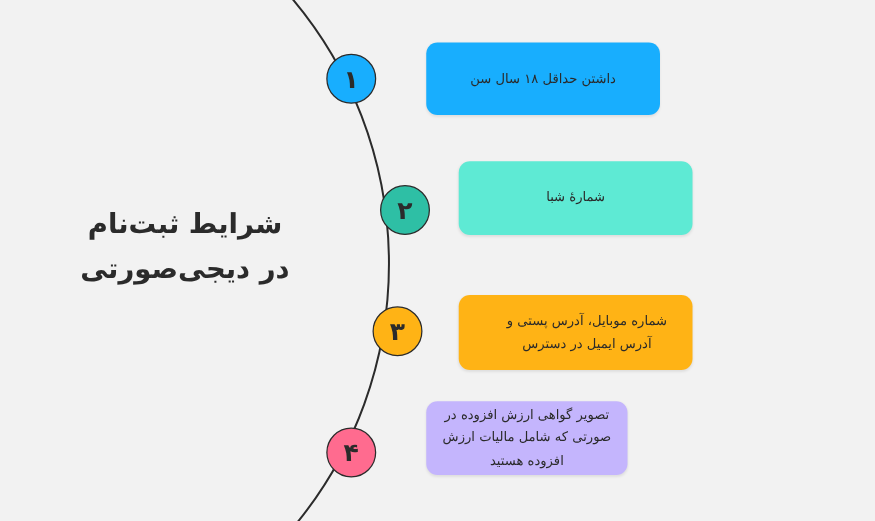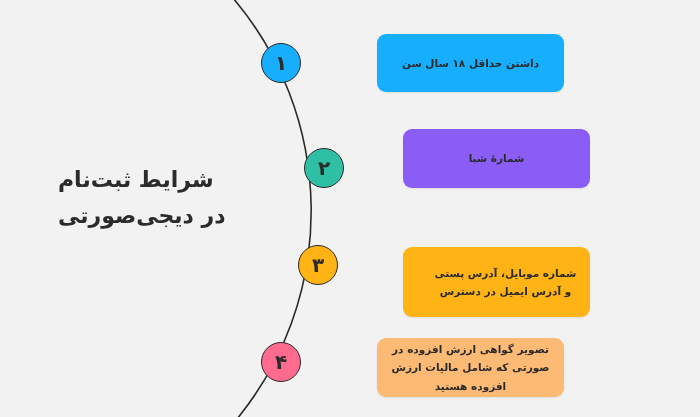--- a/index.html
+++ b/index.html
@@ -3,23 +3,23 @@
 <meta charset="utf-8">
 <style>
   html, body { margin:0; padding:0; }
   body { width:700px; height:417px; background:#f2f2f2; position:relative; overflow:hidden;
          font-family:"DejaVu Sans", sans-serif; }
   #arc { position:absolute; left:0; top:0; }
   .node { position:absolute; width:40px; height:40px; border-radius:50%; border:1.6px solid #2b2b2b;
           box-sizing:border-box; display:flex; align-items:center; justify-content:center;
           font-size:20px; font-weight:bold; color:#2b2b2b; }
   .card { position:absolute; border-radius:9px; display:flex; align-items:center; justify-content:center;
-          text-align:center; direction:rtl; color:#2a2a2a; font-size:10.5px; font-weight:bold; line-height:1.75;
-          box-shadow:0 1px 2px rgba(0,0,0,0.08); padding:0 10px; box-sizing:border-box;margin-left:36px; }
-  .title { position:absolute; left:58px; top:162px; width:180px; direction:rtl; text-align:left;
+          text-align:center; direction:rtl; color:#2a2a2a; font-size:10.5px; font-weight:normal; line-height:1.75;
+          box-shadow:0 1px 2px rgba(0,0,0,0.08); padding:0 10px; box-sizing:border-box; }
+  .title { position:absolute; left:58px; top:162px; width:180px; direction:rtl; text-align:center;
            font-size:22px; font-weight:bold; color:#2b2b2b; line-height:36px; }
   .title div { white-space:nowrap; }
 </style>
 </head>
 <body>
 
 <svg id="arc" width="700" height="417">
   <path d="M 233 -2 A 329 329 0 0 1 237 419" fill="none" stroke="#2b2b2b" stroke-width="1.6"></path>
 </svg>
 
@@ -31,29 +31,29 @@
 <div class="node" style="left:261px; top:43px; background:#18aefe;">
   <span>۱</span>
 </div>
 <div class="card" style="left:341px; top:34px; width:187px; height:58px; background:#18aefe;">
   <span>داشتن حداقل ۱۸ سال سن</span>
 </div>
 
 <div class="node" style="left:304px; top:148px; background:#2ebfa5;">
   <span>۲</span>
 </div>
-<div class="card" style="left:367px; top:129px; width:187px; height:59px; background:#8b5cf6;">
+<div class="card" style="left:367px; top:129px; width:187px; height:59px; background:#5eead4;">
   <span>شمارهٔ شبا</span>
 </div>
 
 <div class="node" style="left:298px; top:245px; background:#ffb315;">
   <span>۳</span>
 </div>
-<div class="card" style="left:367px; top:247px; width:187px; height:70px; background:#ffb315;padding-left:28px;">
+<div class="card" style="left:367px; top:236px; width:187px; height:60px; background:#ffb315;padding-left:28px;">
   <span>شماره موبایل، آدرس پستی و آدرس ایمیل در دسترس</span>
 </div>
 
 <div class="node" style="left:261px; top:342px; background:#ff6b8f;">
   <span>۴</span>
 </div>
-<div class="card" style="left:341px; top:338px; width:187px; height:59px; background:#fdba74;">
+<div class="card" style="left:341px; top:321px; width:161px; height:59px; background:#c4b5fd;">
   <span>تصویر گواهی ارزش افزوده در صورتی که شامل مالیات ارزش افزوده هستید</span>
 </div>
 
 </body></html>

